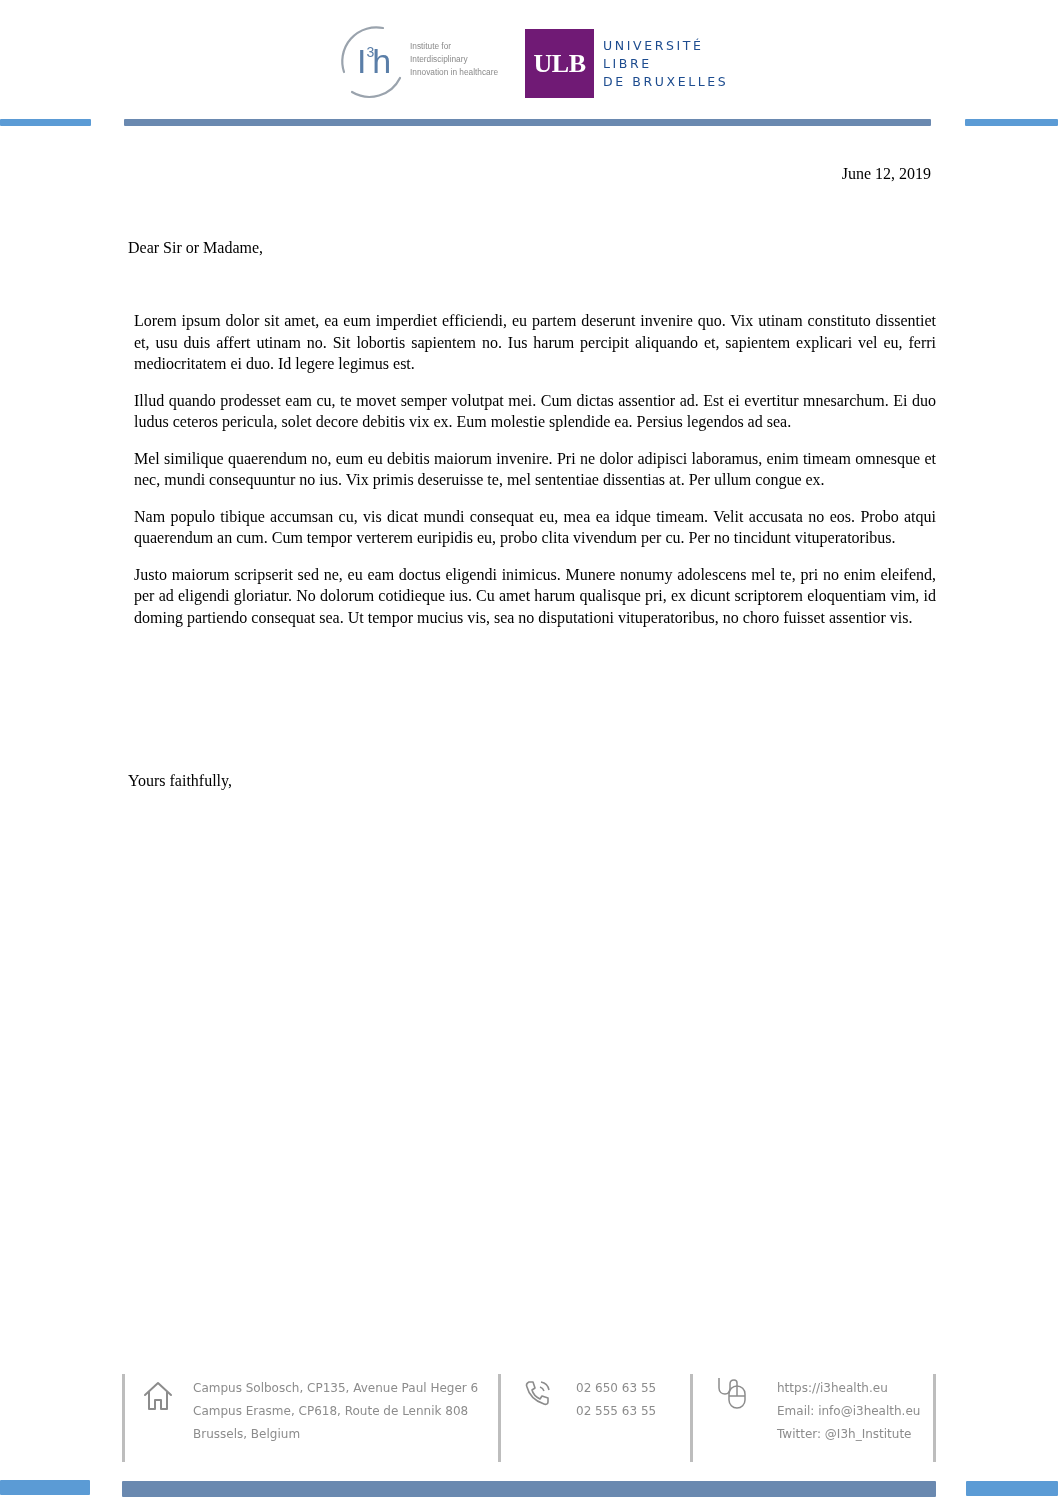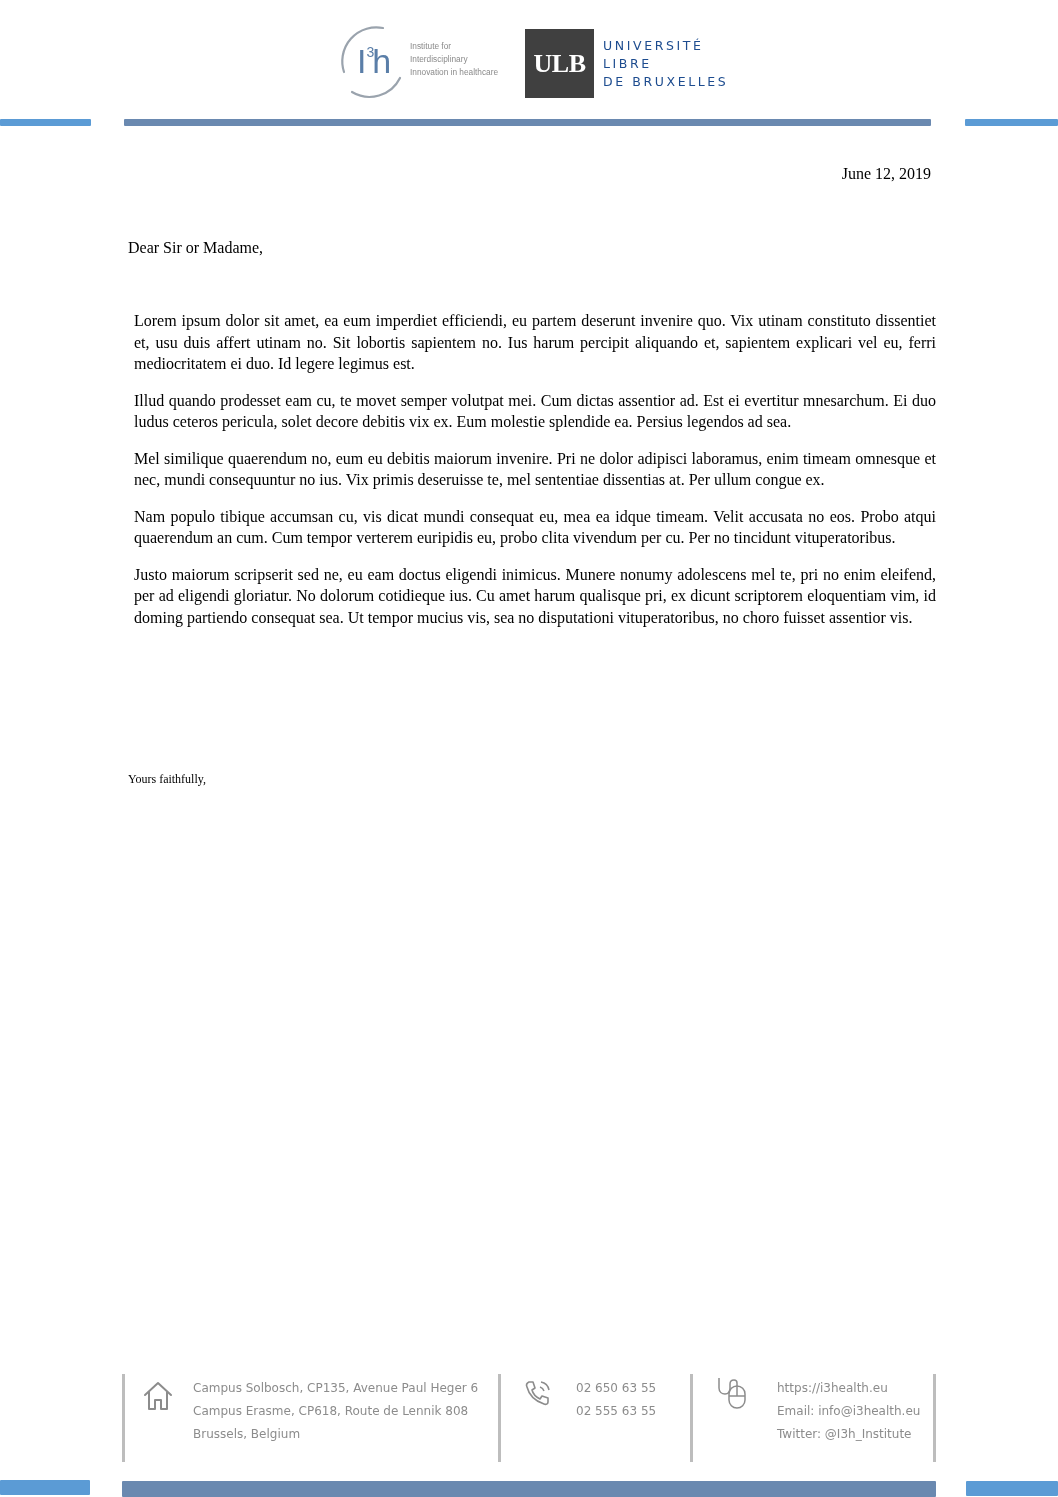--- a/index.html
+++ b/index.html
@@ -6,35 +6,35 @@
   body { width: 1058px; height: 1497px; position: relative; overflow: hidden; font-family: "Liberation Serif", serif; color: #000; }
 
   
   .logo-i3h { position: absolute; left: 338px; top: 22px; width: 70px; height: 80px; }
   .logo-i3h svg { position: absolute; left: 0; top: 0; }
   .i3h-mark { position: absolute; left: 19px; top: 22px; font-family: "Liberation Sans", sans-serif; font-size: 34px; color: #5a7ea8; letter-spacing: -1px; line-height: 1; }
   .i3h-mark sup { font-size: 14px; vertical-align: 16px; margin-left: 1px; margin-right: -1px; }
   .i3h-text { position: absolute; left: 410px; top: 40px; font-family: "Liberation Sans", sans-serif; font-size: 8.3px; color: #8a8a8a; line-height: 13px; }
   .i3h-text div { white-space: nowrap; }
 
-  .ulb-box { position: absolute; left: 525px; top: 29px; width: 69px; height: 69px; background: #404040; color: #fff; font-family: "Liberation Serif", serif; font-weight: bold; font-size: 26px; display: flex; align-items: center; justify-content: center; letter-spacing: -0.5px; }
+  .ulb-box { position: absolute; left: 525px; top: 29px; width: 69px; height: 69px; background: #701a75; color: #fff; font-family: "Liberation Serif", serif; font-weight: bold; font-size: 26px; display: flex; align-items: center; justify-content: center; letter-spacing: -0.5px; }
   .ulb-name { position: absolute; left: 603px; top: 37px; font-family: "DejaVu Sans", sans-serif; font-size: 12.5px; color: #1d4c8f; letter-spacing: 2.6px; line-height: 18px; }
   .ulb-name div { white-space: nowrap; }
 
   
   .bar { position: absolute; height: 7px; }
   .bar.light { background: #5b9bd5; border-radius: 1px; }
   .bar.dark { background: #6a89b0; border-radius: 1px; }
 
   
   .date { position: absolute; right: 127px; top: 165px; font-size: 16px; }
   .salutation { position: absolute; left: 128px; top: 239px; font-size: 16px; }
   .body-text { position: absolute; left: 134px; top: 310px; width: 802px; font-size: 16px; line-height: 21.5px; }
   .body-text p { margin: 0 0 15px 0; text-align: justify; }
-  .closing { position: absolute; left: 128px; top: 772px; font-size: 12px; }
+  .closing { position: absolute; left: 128px; top: 772px; font-size: 16px; }
 
   
   .footer { position: absolute; left: 0; top: 1372px; width: 978px; height: 90px; font-family: "DejaVu Sans", sans-serif; font-size: 12px; color: #8c8c8c; }
   .vline { position: absolute; top: 2px; width: 3px; height: 88px; background: #bdbdbd; }
   .f-icon { position: absolute; }
   .f-lines { position: absolute; line-height: 23px; }
   .f-lines div { white-space: nowrap; }
 </style>
 </head>
 <body>

